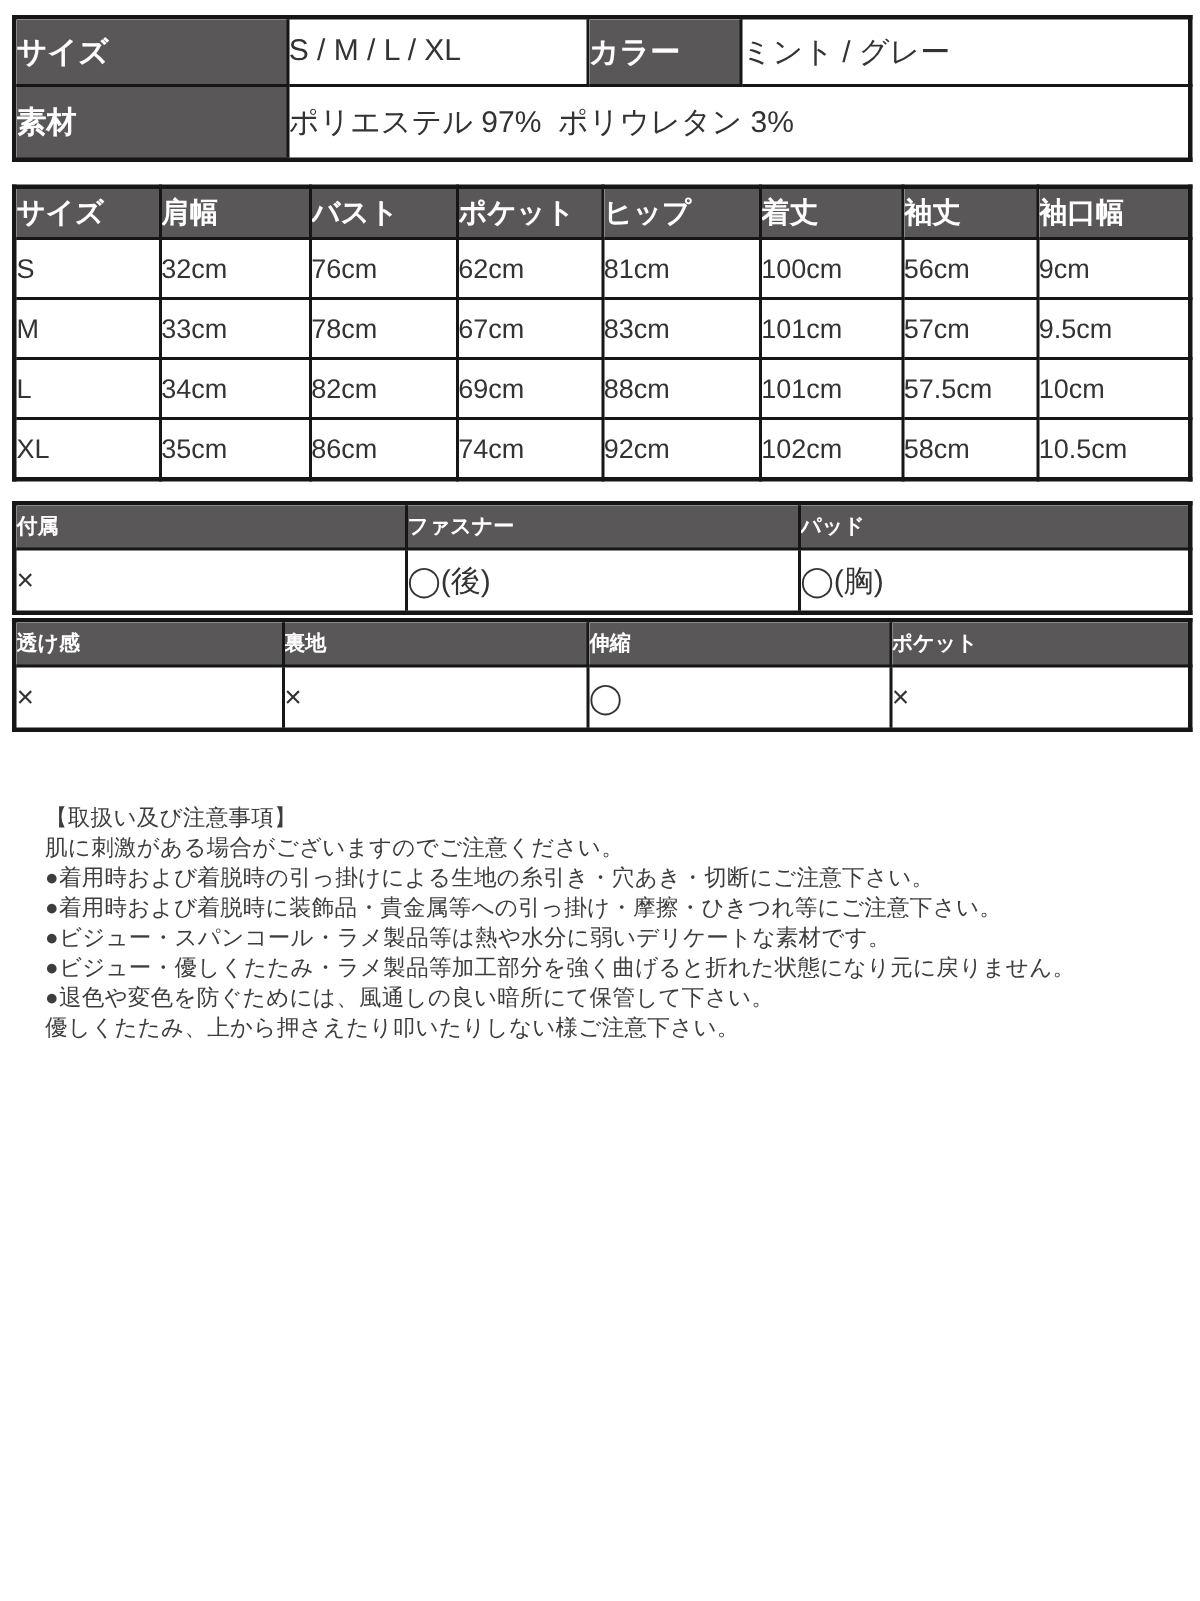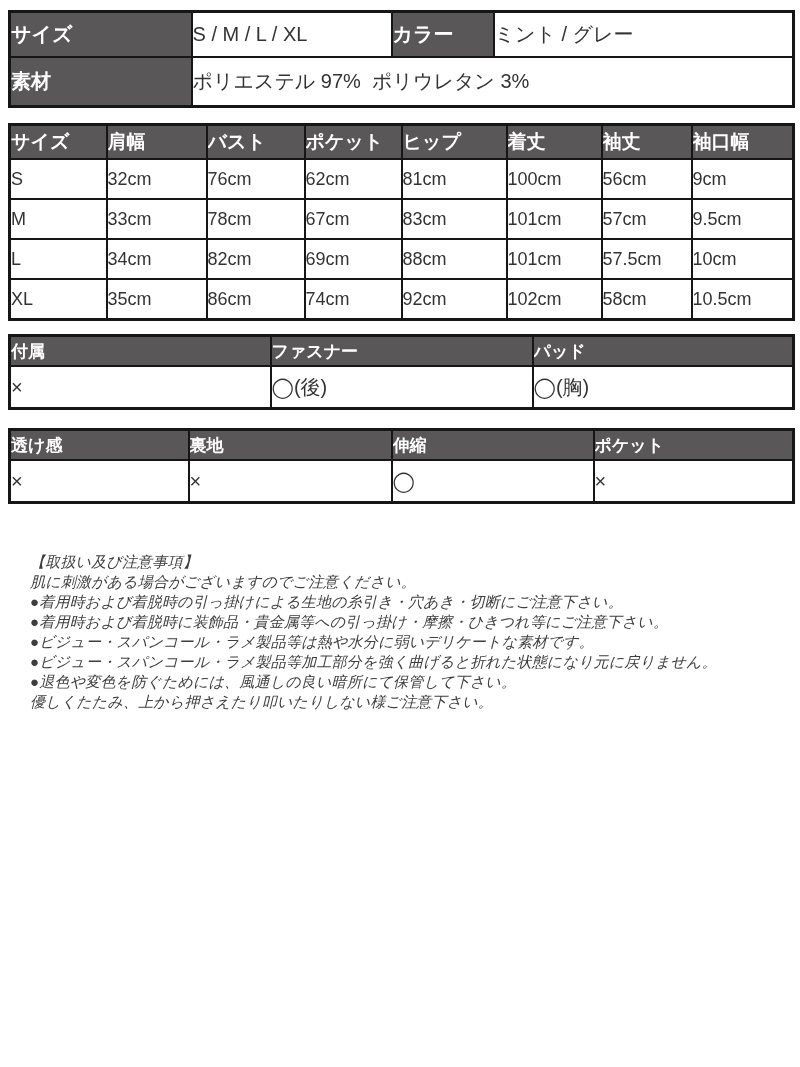--- a/index.html
+++ b/index.html
@@ -39,31 +39,30 @@
   .info-table td { font-size: 20px; }
   .info-table .r1 td { height: 43px; }
   .info-table .r2 td { height: 47px; margin-top: 12px; }
   .prewrap { white-space: pre-wrap; }
   
   .meas-table { margin-top: 15px; }
   .meas-table .head td { height: 32px; font-size: 19px; }
   .meas-table .data td { height: 38px; font-size: 18px; }
   
   .spec1-table { margin-top: 13px; }
-  .spec2-table { margin-top: 18px; }
-  .spec1-table .head td, .spec2-table .head td { height: 28px; font-size: 17px; }
+  .spec2-table { margin-top: 2px; }
+  .spec1-table .head td, .spec2-table .head td { height: 28px; font-size: 14px; }
   .spec1-table .data td, .spec2-table .data td { height: 40px; font-size: 20px; }
   
   .care {
     margin: 48px 0 0 30px;
     font-size: 15px;
     line-height: 20px;
     color: #3d3d3d;
     letter-spacing: 0.2px;
-    font-style: italic;
   }
   .care div { white-space: pre-wrap; }
 </style>
 </head>
 <body>
 
 <div class="page">
 
   <table class="info-table">
     <colgroup>
@@ -193,18 +192,18 @@
     </tr>
   </tbody>
     </table>
 
   <div class="care">
     <div>【取扱い及び注意事項】</div>
     <div>肌に刺激がある場合がございますのでご注意ください。</div>
     <div>●着用時および着脱時の引っ掛けによる生地の糸引き・穴あき・切断にご注意下さい。</div>
     <div>●着用時および着脱時に装飾品・貴金属等への引っ掛け・摩擦・ひきつれ等にご注意下さい。</div>
     <div>●ビジュー・スパンコール・ラメ製品等は熱や水分に弱いデリケートな素材です。</div>
-    <div>●ビジュー・スパンコール・ラメ製品等加工部分を強く曲げると折れた状態になり元に戻りません。</div>
+    <div>●ビジュー・優しくたたみ・ラメ製品等加工部分を強く曲げると折れた状態になり元に戻りません。</div>
     <div>●退色や変色を防ぐためには、風通しの良い暗所にて保管して下さい。</div>
     <div>優しくたたみ、上から押さえたり叩いたりしない様ご注意下さい。</div>
   </div>
 
 </div>
 
 </body></html>

